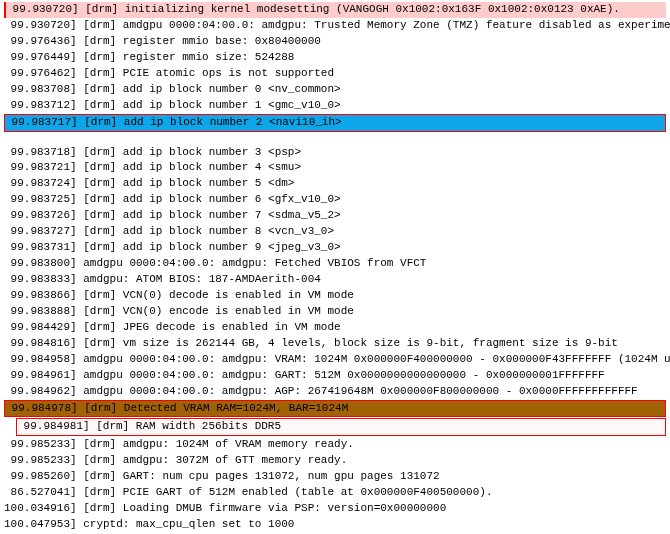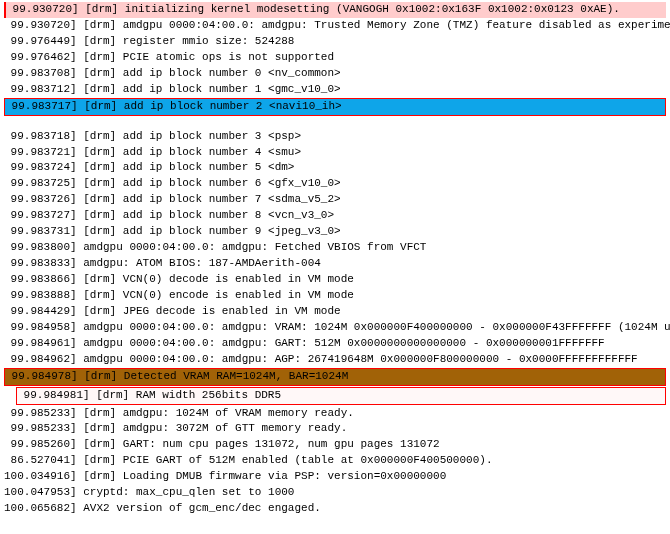--- a/index.html
+++ b/index.html
@@ -30,37 +30,39 @@
       line-height: 1.45;
       color: #000000;
     }
   </style>
 </head>
 <body>
 
 <div class="log-container">
 <div class="log-line" style="background-color: rgb(255, 204, 204); border-left: 2px solid red;"> 99.930720] [drm] initializing kernel modesetting (VANGOGH 0x1002:0x163F 0x1002:0x0123 0xAE).</div>
     <div class="log-line"> 99.930720] [drm] amdgpu 0000:04:00.0: amdgpu: Trusted Memory Zone (TMZ) feature disabled as experimental (default)</div>
+    <div class="log-line"> 99.976436] [drm] register mmio base: 0x80400000</div>
     <div class="log-line"> 99.976449] [drm] register mmio size: 524288</div>
     <div class="log-line"> 99.976462] [drm] PCIE atomic ops is not supported</div>
     <div class="log-line"> 99.983708] [drm] add ip block number 0 &lt;nv_common&gt;</div>
     <div class="log-line"> 99.983712] [drm] add ip block number 1 &lt;gmc_v10_0&gt;</div>
     <div class="log-line" style="border: 1px solid red; background-color: #0ea5e9; margin-bottom: 13px;"> 99.983717] [drm] add ip block number 2 &lt;navi10_ih&gt;</div>
     <div class="log-line"> 99.983718] [drm] add ip block number 3 &lt;psp&gt;</div>
     <div class="log-line"> 99.983721] [drm] add ip block number 4 &lt;smu&gt;</div>
     <div class="log-line"> 99.983724] [drm] add ip block number 5 &lt;dm&gt;</div>
     <div class="log-line"> 99.983725] [drm] add ip block number 6 &lt;gfx_v10_0&gt;</div>
     <div class="log-line"> 99.983726] [drm] add ip block number 7 &lt;sdma_v5_2&gt;</div>
     <div class="log-line"> 99.983727] [drm] add ip block number 8 &lt;vcn_v3_0&gt;</div>
     <div class="log-line"> 99.983731] [drm] add ip block number 9 &lt;jpeg_v3_0&gt;</div>
     <div class="log-line"> 99.983800] amdgpu 0000:04:00.0: amdgpu: Fetched VBIOS from VFCT</div>
     <div class="log-line"> 99.983833] amdgpu: ATOM BIOS: 187-AMDAerith-004</div>
     <div class="log-line"> 99.983866] [drm] VCN(0) decode is enabled in VM mode</div>
     <div class="log-line"> 99.983888] [drm] VCN(0) encode is enabled in VM mode</div>
     <div class="log-line"> 99.984429] [drm] JPEG decode is enabled in VM mode</div>
+    <div class="log-line"> 99.984816] [drm] vm size is 262144 GB, 4 levels, block size is 9-bit, fragment size is 9-bit</div>
     <div class="log-line"> 99.984958] amdgpu 0000:04:00.0: amdgpu: VRAM: 1024M 0x000000F400000000 - 0x000000F43FFFFFFF (1024M used)</div>
     <div class="log-line"> 99.984961] amdgpu 0000:04:00.0: amdgpu: GART: 512M 0x0000000000000000 - 0x000000001FFFFFFF</div>
     <div class="log-line"> 99.984962] amdgpu 0000:04:00.0: amdgpu: AGP: 267419648M 0x000000F800000000 - 0x0000FFFFFFFFFFFF</div>
     <div class="log-line" style="border: 1px solid red; background-color: #a16207; margin-bottom: 1px;"> 99.984978] [drm] Detected VRAM RAM=1024M, BAR=1024M</div>
     <div class="log-line" style="border: 1px solid red; background-color: rgb(255, 248, 248); margin-bottom: 1px; margin-left: 12px;"> 99.984981] [drm] RAM width 256bits DDR5</div>
     <div class="log-line"> 99.985233] [drm] amdgpu: 1024M of VRAM memory ready.</div>
     <div class="log-line"> 99.985233] [drm] amdgpu: 3072M of GTT memory ready.</div>
     <div class="log-line"> 99.985260] [drm] GART: num cpu pages 131072, num gpu pages 131072</div>
     <div class="log-line"> 86.527041] [drm] PCIE GART of 512M enabled (table at 0x000000F400500000).</div>
     <div class="log-line">100.034916] [drm] Loading DMUB firmware via PSP: version=0x00000000</div>

